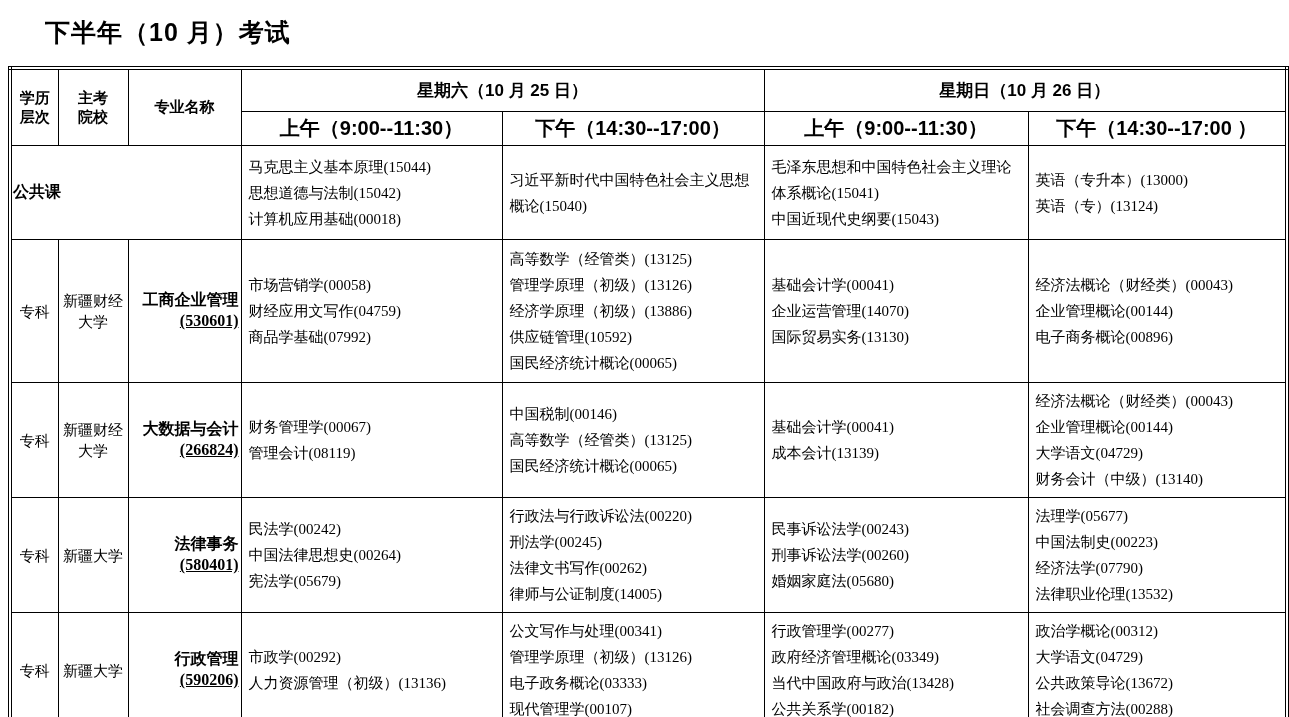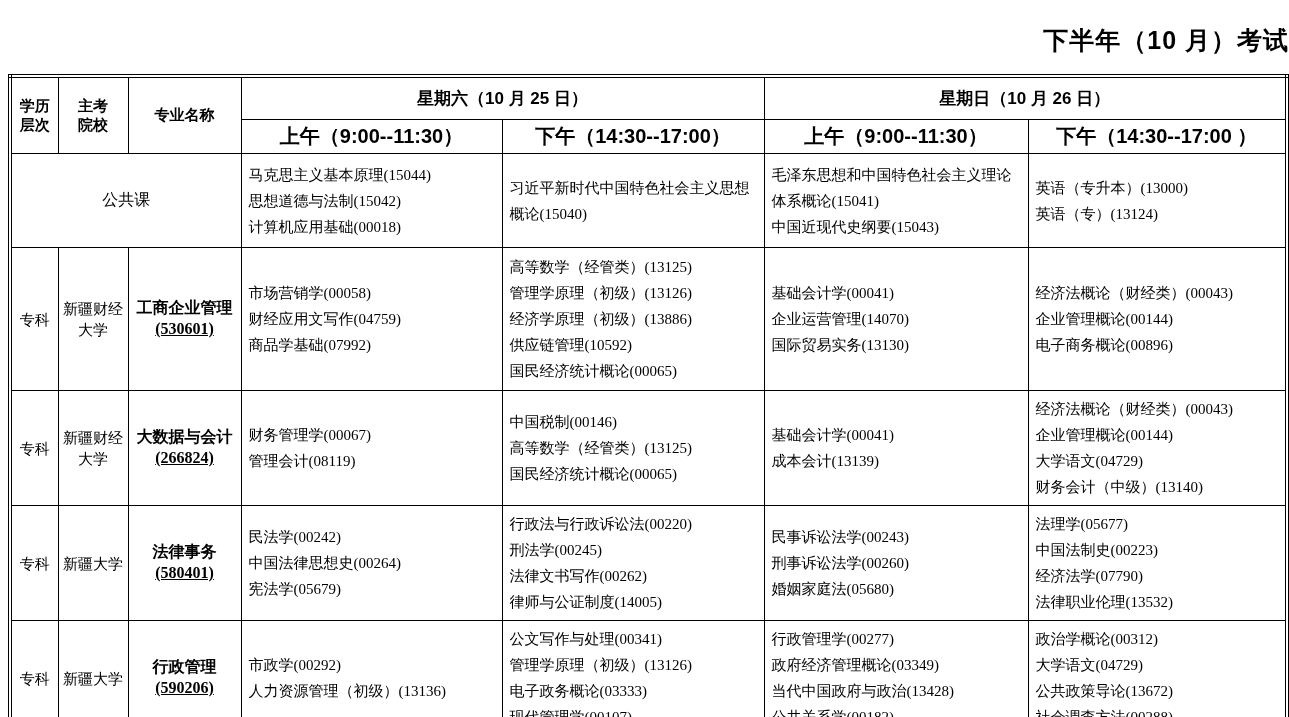--- a/index.html
+++ b/index.html
@@ -10,29 +10,30 @@
     color: #000000;
   }
   .page {
     width: 1289px;
     height: 717px;
     background: #ffffff;
     box-sizing: border-box;
     overflow: hidden;
   }
   .page-title {
-    text-align: right;
+    text-align: left;
     font-size: 25px;
     font-weight: bold;
     font-family: "Liberation Sans", sans-serif;
     padding-top: 16px;
-    margin: 8px 0 0 0;
+    margin: 0 0 0 0;
     height: 66px;
     box-sizing: border-box;
     letter-spacing: 1px;
+    padding-left: 45px;
   }
   table.schedule {
     table-layout: fixed;
     border-collapse: collapse;
     width: 1277px;
     margin-left: 8px;
     border: 4px double #000;
   }
   table.schedule th,
   table.schedule td {
@@ -53,39 +54,38 @@
   th.day-hdr { font-size: 17px; padding: 10px; }
   th.time-hdr { font-size: 20px; padding: 2px; }
   td.level-cell, td.school-cell {
     text-align: center;
     font-size: 15px;
     font-family: "Liberation Sans", sans-serif;
     padding: 2px 3px;
     line-height: 1.4;
   }
   td.major-cell {
-    text-align: center;
+    text-align: right;
     padding: 2px;
   }
   .major-name {
     font-weight: bold;
     font-size: 16px;
     font-family: "Liberation Sans", sans-serif;
     line-height: 1.3;
   }
   .major-code {
     font-weight: bold;
     font-size: 16px;
     font-family: "Liberation Serif", "DejaVu Serif", serif;
     line-height: 1.3;
     text-decoration: underline;
   }
   td.public-label-cell {
-    text-align: center;
-    font-weight: normal;
+    font-weight: bold;
     font-size: 16px;
     font-family: "Liberation Sans", sans-serif;
   }
   td.courses {
     text-align: left;
     font-size: 15px;
     font-family: "Liberation Serif", "DejaVu Serif", serif;
     padding: 5px 8px 5px 7px;
   }
   td.courses .course-line {

